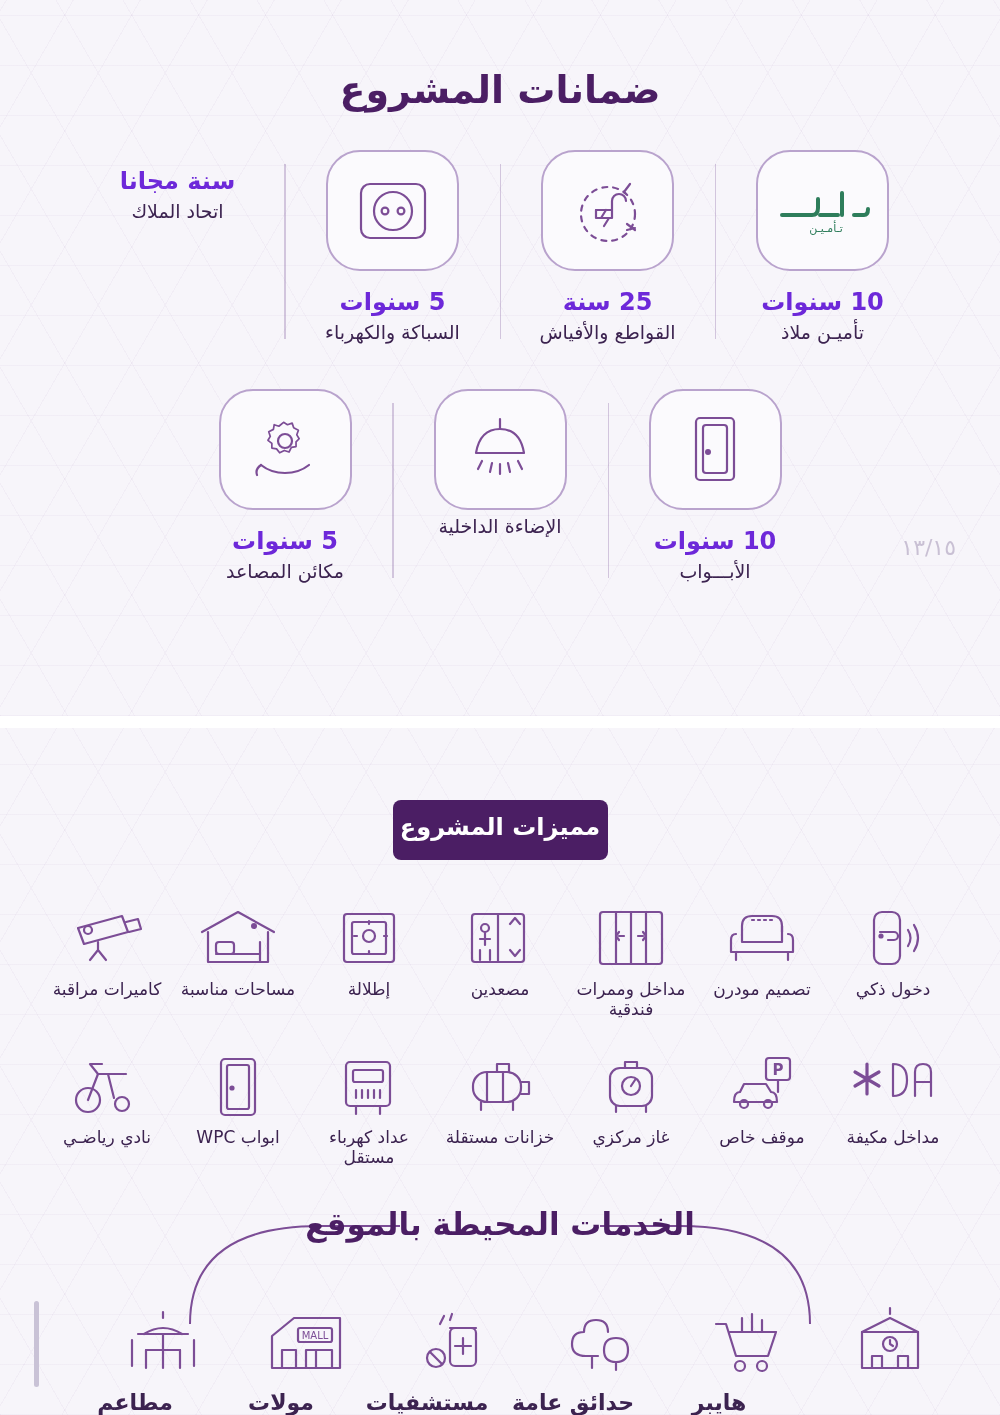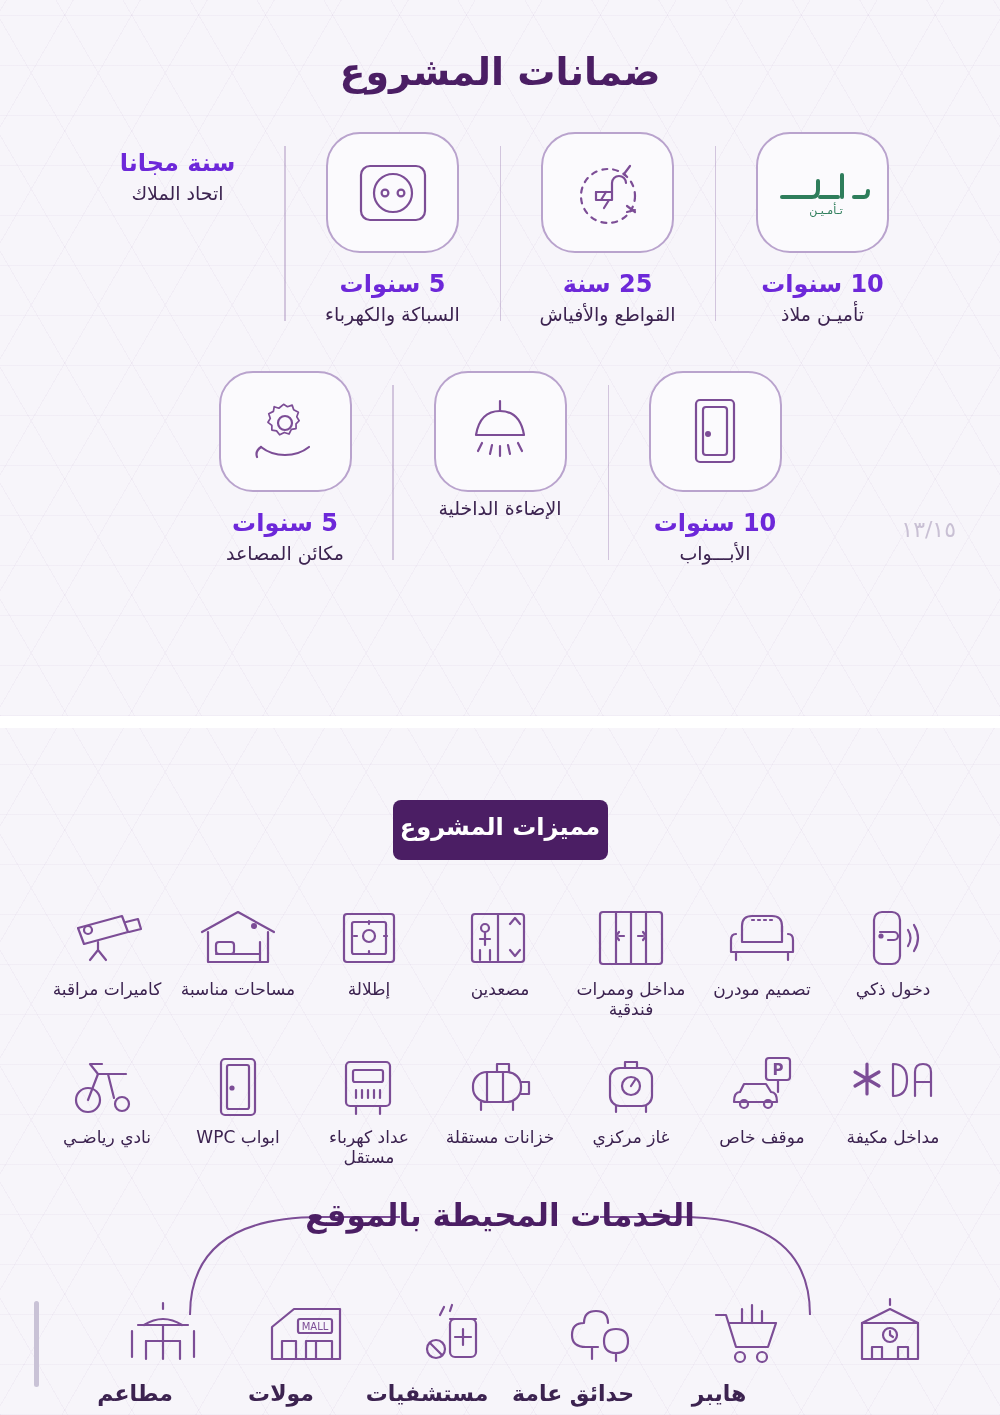--- a/index.html
+++ b/index.html
@@ -38,21 +38,21 @@
     background: #f8f6fb;
     overflow: hidden;
   }
   .sec1-inner { position: relative; z-index: 2; }
 
   .main-title {
     text-align: center;
     color: #4b1e64;
     font-size: 38px;
     font-weight: bold;
-    padding-top: 50px;
+    padding-top: 68px;
     letter-spacing: 0;
   }
 
   .warranty-row {
     display: flex;
     flex-direction: row-reverse;
     justify-content: center;
     align-items: flex-start;
     gap: 0;
     margin-top: 38px;
@@ -173,21 +173,21 @@
     margin-top: 7px;
     color: #3c2350;
     font-size: 17px;
     direction: rtl;
     line-height: 1.2;
   }
 
   
   .services-head-wrap {
     position: relative;
-    margin-top: 1px;
+    margin-top: 10px;
     height: 70px;
   }
   .services-title {
     position: absolute;
     top: 0; left: 0; right: 0;
     text-align: center;
     color: #4b1e64;
     font-size: 31px;
     font-weight: bold;
   }

